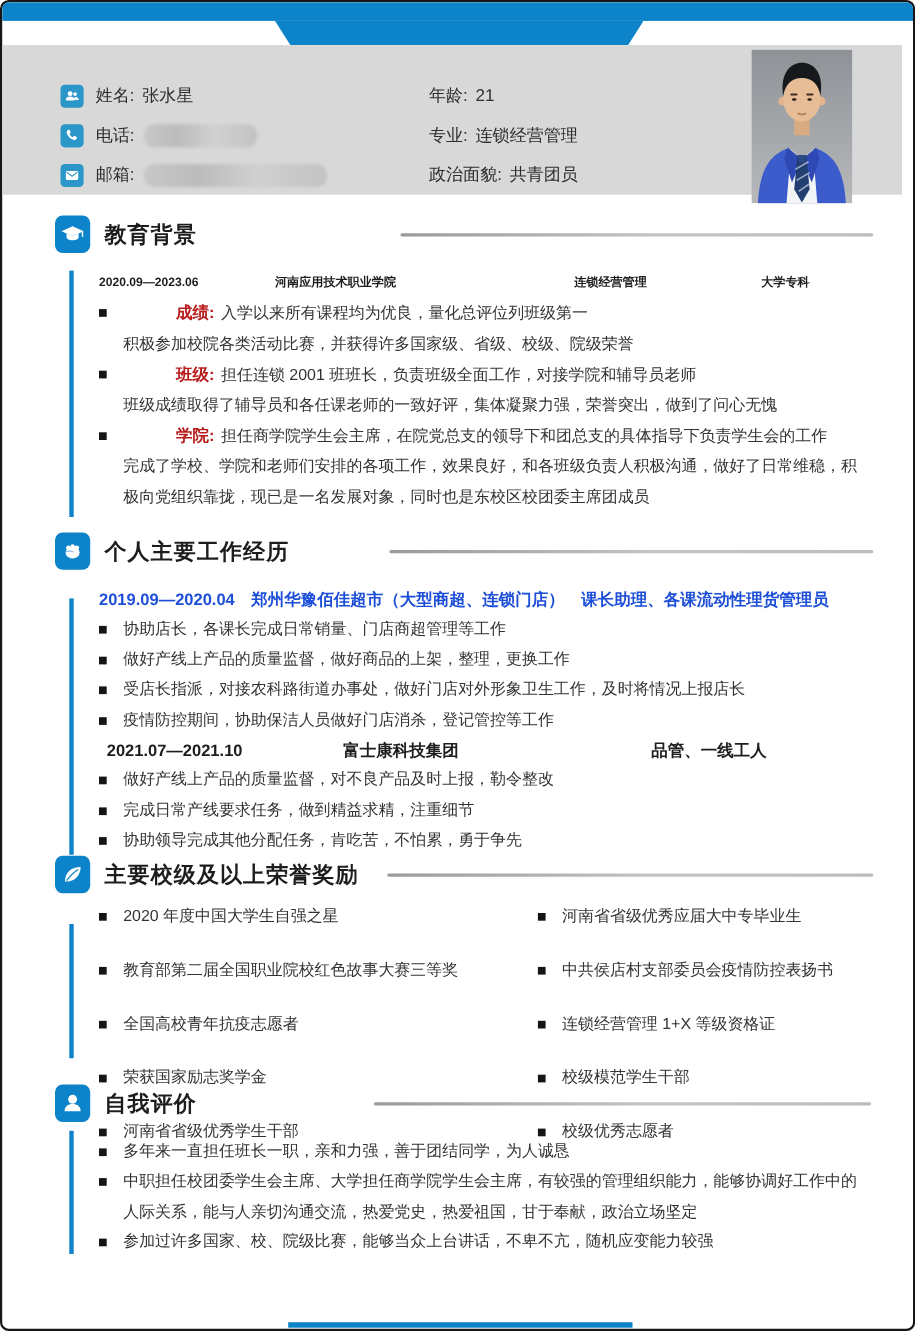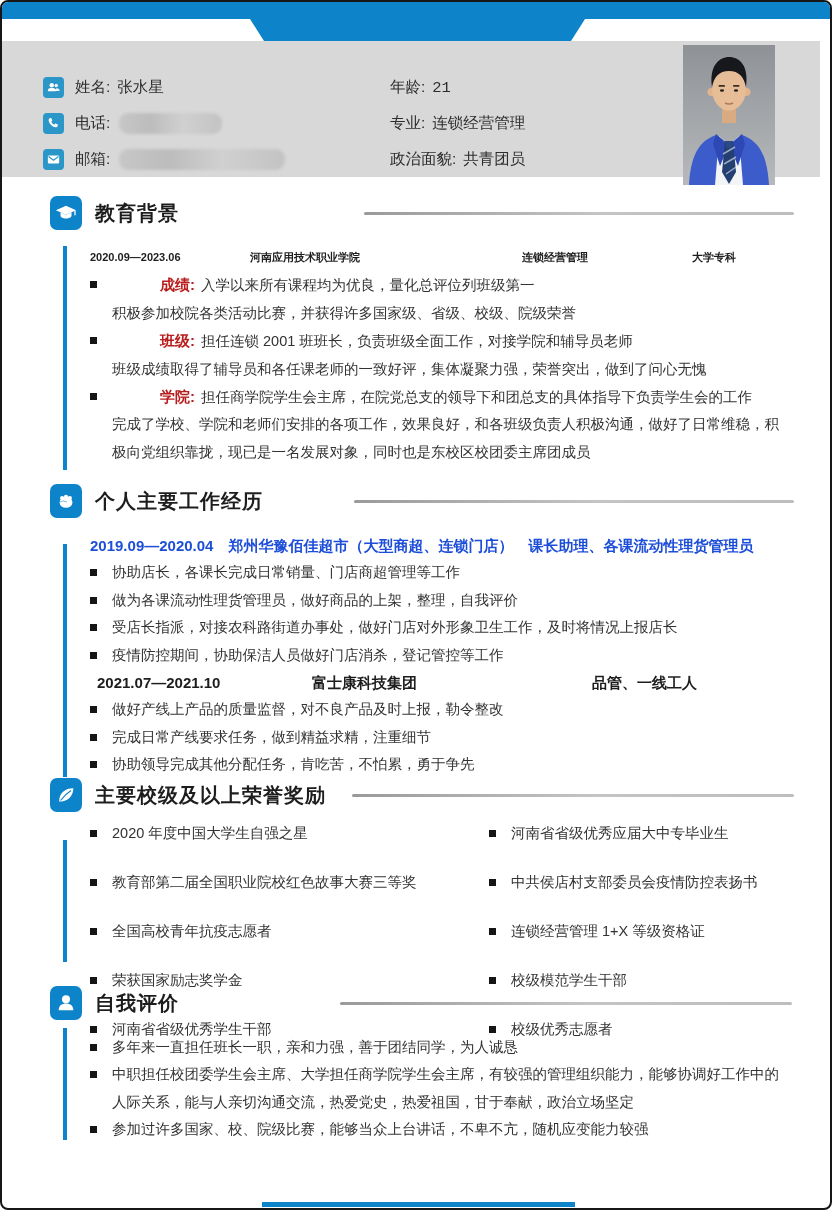--- a/index.html
+++ b/index.html
@@ -10,28 +10,28 @@
     font-family:"Liberation Sans", sans-serif; color:#333;
   }
   
   .topbar { position:absolute; top:0; left:0; right:0; height:17px; background:#0d83c9; }
   .top-trap { position:absolute; top:17px; left:248px; width:335px; height:22px; background:#0d83c9;
               clip-path:polygon(0 0,100% 0,calc(100% - 14px) 100%,14px 100%); }
   .bottom-bar { position:absolute; left:260px; bottom:1px; width:313px; height:5px; background:#0d83c9; }
   
   .header-band { position:absolute; top:39px; left:0; width:818px; height:136px; background:#d8d8d8; }
   .contact-col { position:absolute; top:74px; display:flex; flex-direction:column; gap:13px; }
-  .contact-left { left:41px; }
+  .contact-left { left:53px; }
   .contact-right { left:388px; }
   .crow { display:flex; align-items:center; height:23px; font-size:15.5px; color:#2d2d2d; }
   .badge-sm { width:21px; height:21px; border-radius:4px; background:#2b96c8; display:flex;
               align-items:center; justify-content:center; margin-right:11px; flex:none; }
   .badge-sm svg { width:15px; height:15px; display:block; }
   .clabel { margin-right:7px; white-space:nowrap; }
-  .cvalue { white-space:nowrap;font-family:Liberation Mono, monospace; }
+  .cvalue { white-space:nowrap; }
   .blob { height:21px; border-radius:9px; filter:blur(1.6px); align-self:center;
           background:linear-gradient(90deg,#c7c7c7,#bcbcbc 30%,#d0d0d0 62%,#c3c3c3); }
   .blob-phone { width:103px; margin-left:2px; }
   .blob-email { width:166px; margin-left:2px; }
   
   .photo { position:absolute; top:43px; left:681px; width:92px; height:140px; overflow:hidden; }
   .photo svg { display:block; }
   
   .section { position:absolute; left:0; width:832px; }
   .sec-head { display:flex; align-items:center; padding-left:48px; height:42px; }
@@ -218,21 +218,21 @@
         <span>2019.09—2020.04</span>
         <span>郑州华豫佰佳超市（大型商超、连锁门店）</span>
         <span>课长助理、各课流动性理货管理员</span>
       </div>
       <div class="b">
           <span class="sq"></span>
           <div class="btext">协助店长，各课长完成日常销量、门店商超管理等工作</div>
         </div>
       <div class="b">
           <span class="sq"></span>
-          <div class="btext">做为各课流动性理货管理员，做好商品的上架，整理，自我评价</div>
+          <div class="btext">做好产线上产品的质量监督，做好商品的上架，整理，更换工作</div>
         </div>
       <div class="b">
           <span class="sq"></span>
           <div class="btext">受店长指派，对接农科路街道办事处，做好门店对外形象卫生工作，及时将情况上报店长</div>
         </div>
       <div class="b">
           <span class="sq"></span>
           <div class="btext">疫情防控期间，协助保洁人员做好门店消杀，登记管控等工作</div>
         </div>
       <div class="job-row2">

